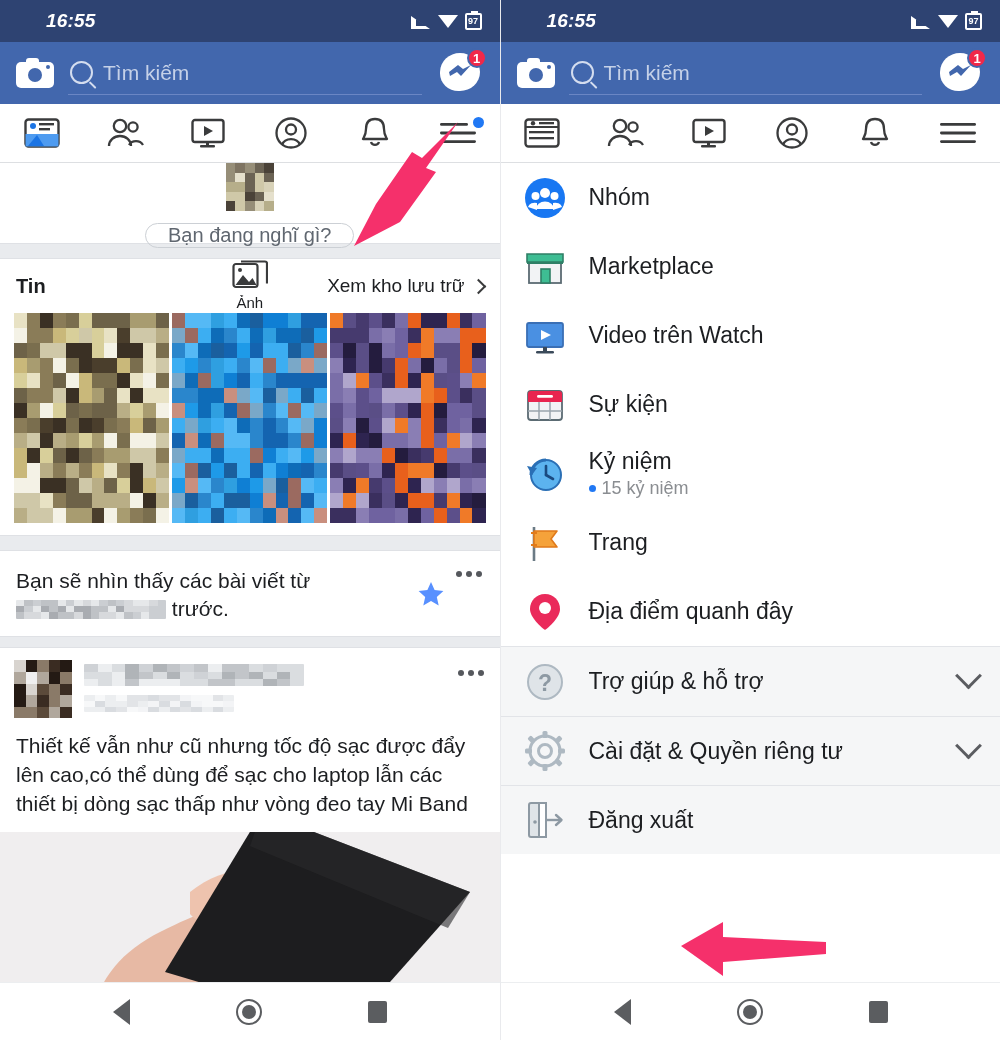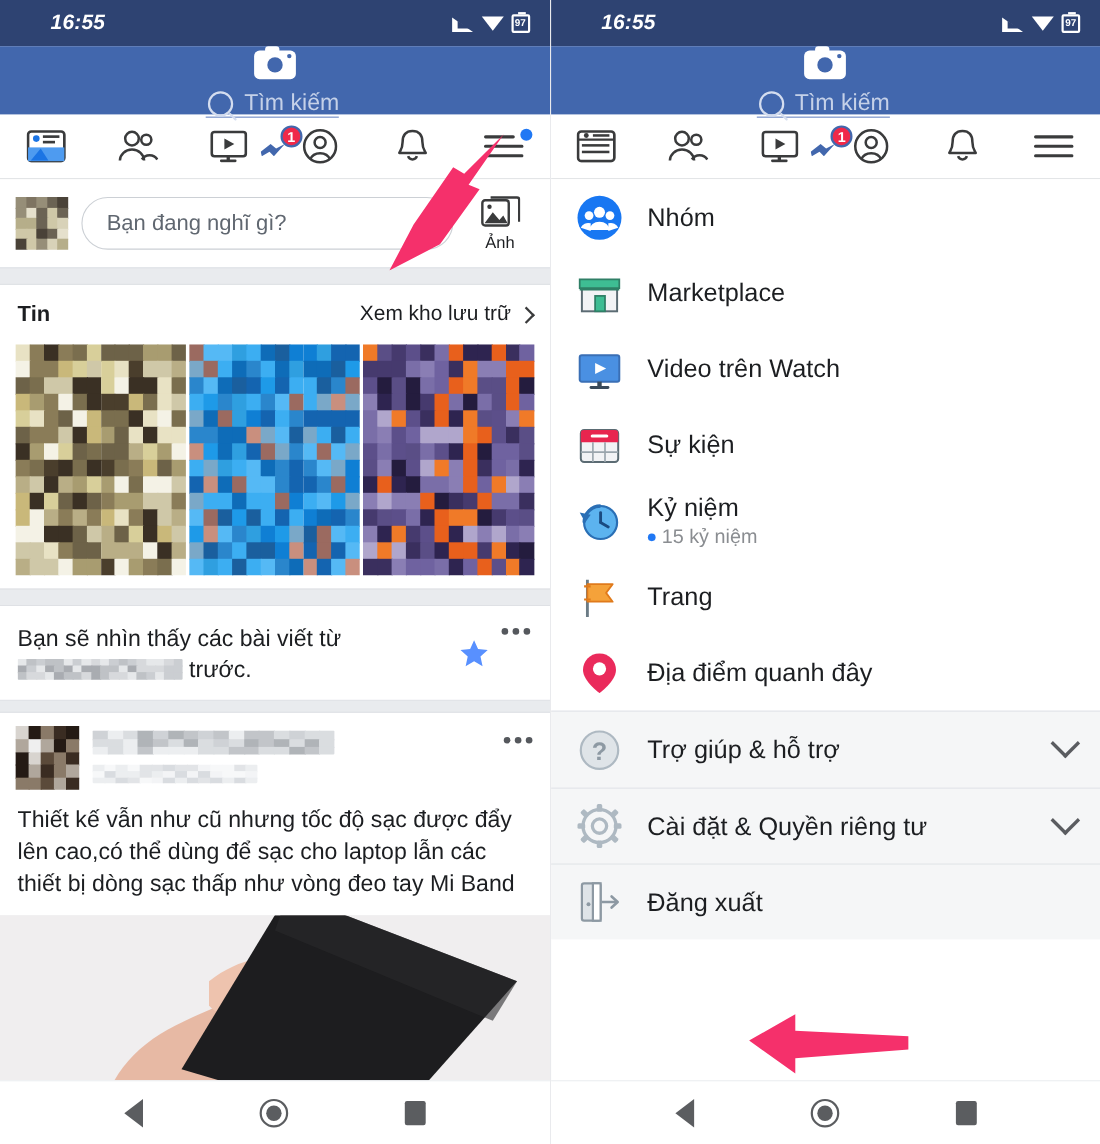--- a/index.html
+++ b/index.html
@@ -14,21 +14,21 @@
   .stat-icons{display:flex;align-items:center;gap:7px;}
   .sig{width:20px;height:15px;position:relative;}
   .sig:before{content:"";position:absolute;left:0;bottom:0;width:0;height:0;border-left:19px solid #fff;border-top:13px solid transparent;}
   .sig:after{content:"";position:absolute;left:5px;bottom:3px;width:0;height:0;border-left:11px solid #2e4372;border-top:7px solid transparent;}
   .wifi{width:20px;height:15px;position:relative;}
   .wifi:before{content:"";position:absolute;left:0;top:1px;width:0;height:0;border-left:10px solid transparent;border-right:10px solid transparent;border-top:13px solid #fff;}
   .batt{width:17px;height:17px;border:2px solid #fff;border-radius:2px;color:#fff;font-size:9px;display:flex;align-items:center;justify-content:center;box-sizing:border-box;font-weight:bold;position:relative;}
   .batt:before{content:"";position:absolute;top:-4px;left:4px;width:7px;height:2px;background:#fff;}
 
   
-  .bluebar{height:62px;background:#4267ad;display:flex;align-items:center;padding:0 16px;box-sizing:border-box;gap:10px;position:relative;flex-direction:column;}
+  .bluebar{height:62px;background:#4267ad;display:flex;align-items:center;padding:0 16px;box-sizing:border-box;gap:10px;position:relative;}
   .cam-icon{width:38px;height:30px;flex:0 0 auto;position:relative;}
   .cam-body{position:absolute;left:0;top:4px;width:38px;height:26px;background:#fff;border-radius:5px;}
   .cam-bump{position:absolute;left:10px;top:0;width:13px;height:6px;background:#fff;border-radius:3px 3px 0 0;}
   .cam-lens{position:absolute;left:12px;top:10px;width:14px;height:14px;border-radius:50%;background:#4267ad;}
   .cam-dot{position:absolute;right:4px;top:7px;width:4px;height:4px;border-radius:50%;background:#4267ad;}
   .searchwrap{flex:1;display:flex;align-items:center;gap:10px;border-bottom:1px solid #6a86c4;height:42px;margin-left:4px;margin-right:8px;}
   .mag{width:19px;height:19px;border:2.4px solid #d4ddef;border-radius:50%;position:relative;flex:0 0 auto;margin-left:2px;}
   .mag:after{content:"";position:absolute;right:-6px;bottom:-4px;width:9px;height:2.4px;background:#d4ddef;transform:rotate(45deg);border-radius:2px;}
   .search-text{color:#c5d1e8;font-size:21px;}
   .msgr{width:44px;height:44px;flex:0 0 auto;position:relative;}
@@ -37,21 +37,21 @@
   .msgr-bolt svg{display:block;}
   .badge{position:absolute;right:-3px;top:-3px;min-width:20px;height:20px;border-radius:11px;background:#f02849;color:#fff;font-size:13px;font-weight:bold;display:flex;align-items:center;justify-content:center;padding:0 4px;box-sizing:border-box;border:2px solid #4267ad;}
 
   
   .tabbar{height:58px;display:flex;align-items:center;border-bottom:1px solid #dddfe2;background:#fff;}
   .tab{flex:1;display:flex;align-items:center;justify-content:center;position:relative;height:100%;}
   .tab svg{display:block;}
   .bluedot{position:absolute;width:11px;height:11px;border-radius:50%;background:#2078f4;}
 
   
-  .composer{height:80px;display:flex;align-items:center;padding:0 14px;box-sizing:border-box;gap:12px;background:#fff;}
+  .composer{height:80px;display:flex;align-items:center;padding:0 14px;box-sizing:border-box;gap:12px;background:#fff;flex-direction:column;}
   .avatar{width:48px;height:48px;flex:0 0 auto;position:relative;overflow:hidden;}
   .pix{position:absolute;inset:0;}
   .pix i{position:absolute;display:block;}
   .cbox{flex:1;height:48px;border:1px solid #ccd0d5;border-radius:24px;display:flex;align-items:center;padding:0 22px;box-sizing:border-box;color:#606770;font-size:20px;}
   .photo-btn{width:62px;flex:0 0 auto;display:flex;flex-direction:column;align-items:center;gap:2px;}
   .photo-lbl{font-size:15px;color:#1c1e21;}
 
   .gap{height:14px;background:#e9ebee;border-top:1px solid #dfe1e5;border-bottom:1px solid #dfe1e5;}
 
   

